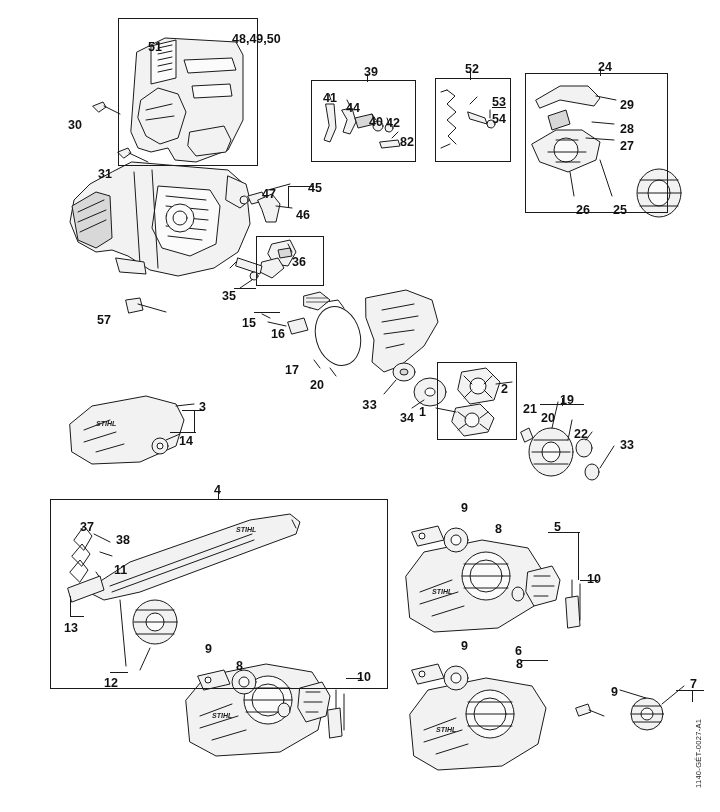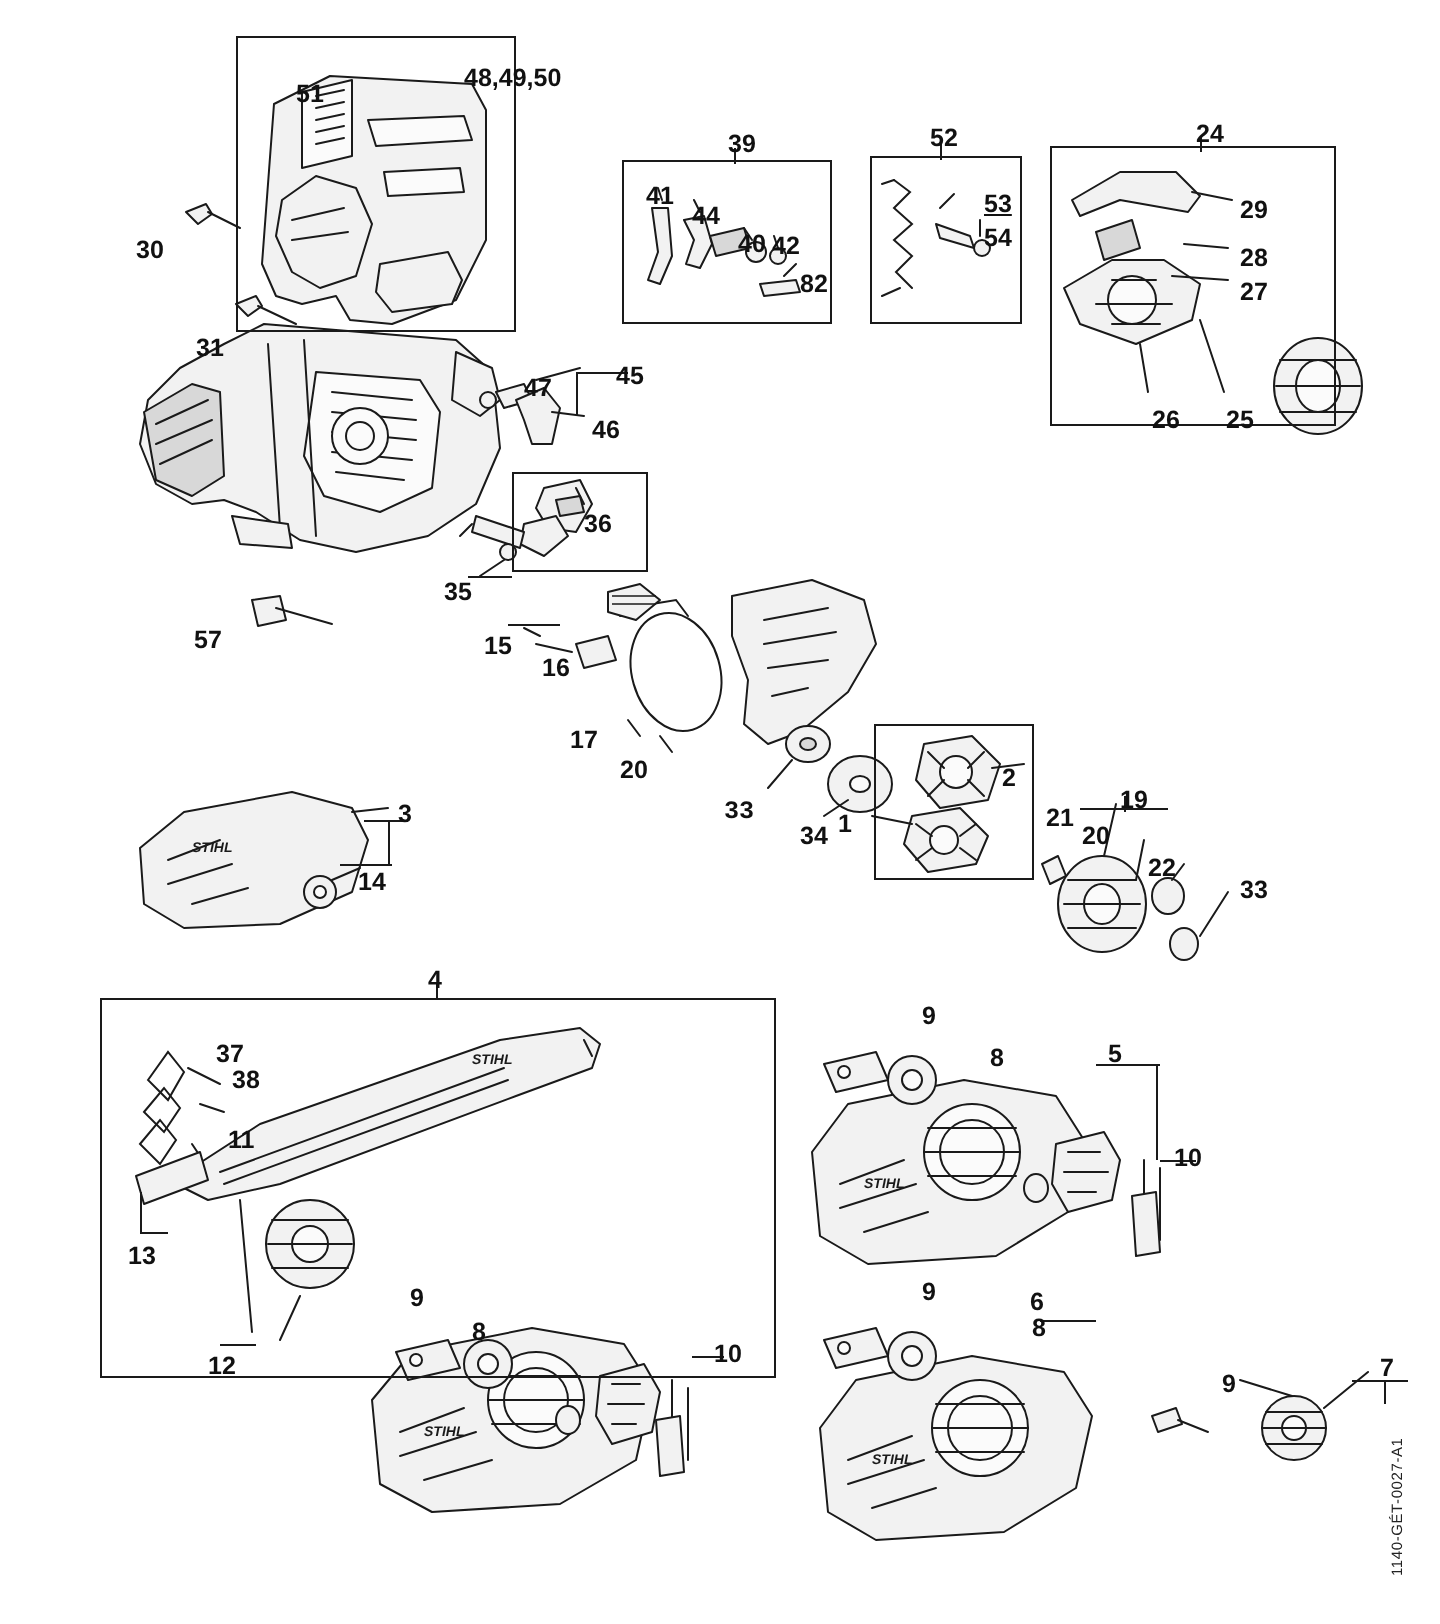--- a/index.html
+++ b/index.html
@@ -370,21 +370,21 @@
   <div class="lbl" style="left:501px; top:383px;">2</div>
   <div class="lbl" style="left:419px; top:406px;">1</div>
   <div class="lbl" style="left:560px; top:394px;">19</div>
   <div class="lbl" style="left:523px; top:403px;">21</div>
   <div class="lbl" style="left:541px; top:412px;">20</div>
   <div class="lbl" style="left:574px; top:428px;">22</div>
   <div class="lbl" style="left:620px; top:439px;">33</div>
   <div class="lbl" style="left:199px; top:401px;">3</div>
   <div class="lbl" style="left:179px; top:435px;">14</div>
   <div class="lbl" style="left:214px; top:484px;">4</div>
-  <div class="lbl" style="left:108px;  top:521px;">37</div>
+  <div class="lbl" style="left:80px;  top:521px;">37</div>
   <div class="lbl" style="left:116px; top:534px;">38</div>
   <div class="lbl" style="left:114px; top:564px;">11</div>
   <div class="lbl" style="left:64px;  top:622px;">13</div>
   <div class="lbl" style="left:104px; top:677px;">12</div>
   <div class="lbl" style="left:205px; top:643px;">9</div>
   <div class="lbl" style="left:236px; top:660px;">8</div>
   <div class="lbl" style="left:357px; top:671px;">10</div>
   <div class="lbl" style="left:461px; top:502px;">9</div>
   <div class="lbl" style="left:495px; top:523px;">8</div>
   <div class="lbl" style="left:554px; top:521px;">5</div>

